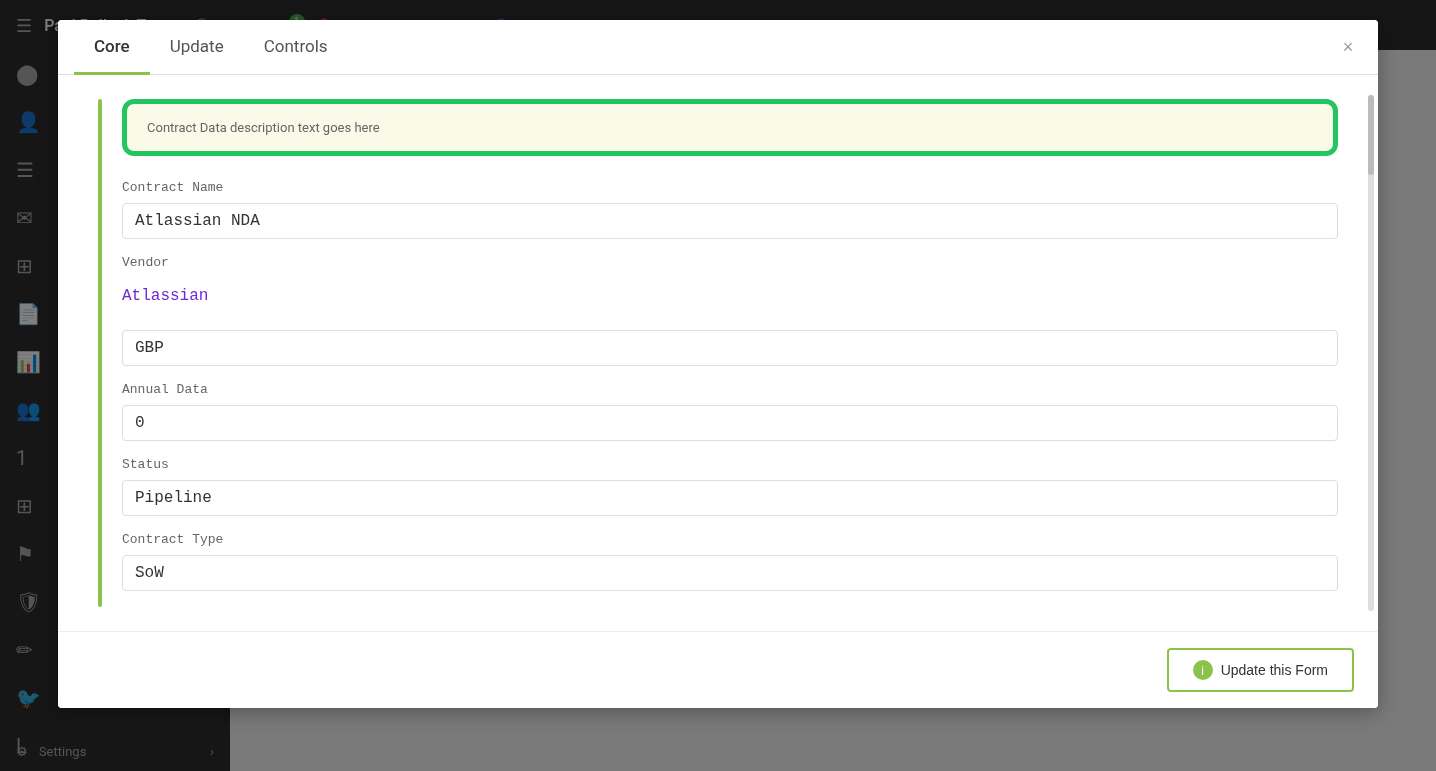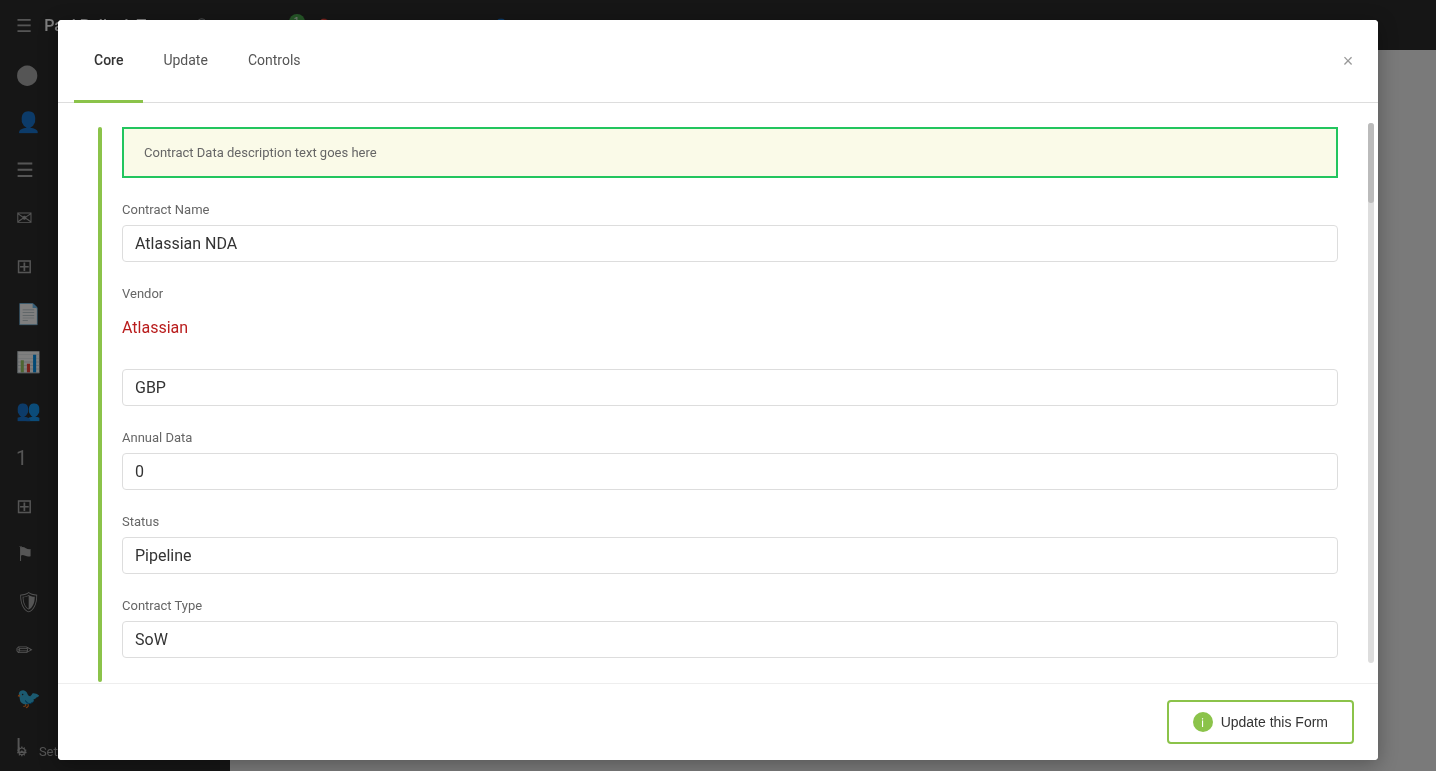--- a/index.html
+++ b/index.html
@@ -100,22 +100,22 @@
     .modal-tabs {
       display: flex;
       align-items: stretch;
       border-bottom: 1px solid #ddd;
       padding: 0 16px;
       position: relative;
       background: #fff;
       border-radius: 4px 4px 0 0;
     }
     .modal-tab {
-      padding: 32px 20px;
-      font-size: 14px;
+      padding: 16px 20px;
+      font-size: 17px;
       cursor: pointer;
       color: #555;
       border-bottom: 3px solid transparent;
       margin-bottom: -1px;
     }
     .modal-tab.active {
       color: #333;
       border-bottom: 3px solid #8bc34a;
       font-weight: 500;
     }
@@ -152,51 +152,52 @@
       background: #f0f0f0;
     }
     .modal-body::-webkit-scrollbar-thumb {
       background: #ccc;
       border-radius: 4px;
     }
 
     
     .description-box {
       background: #fafae8;
-      border: 2px solid #22c55e;
-      border-radius: 0;
+      border: 5px solid #22c55e;
+      border-radius: 12px;
       padding: 16px 20px;
       font-size: 13px;
       color: #666;
       margin-bottom: 24px;
     }
 
     
     .form-field {
-      margin-bottom: 24px;
+      margin-bottom: 16px;
+      font-family: Liberation Mono, monospace;
     }
     .form-label {
       font-size: 13px;
       color: #666;
       margin-bottom: 8px;
       display: block;
     }
     .form-value {
       font-size: 16px;
       color: #333;
       padding: 8px 12px;
       border: 1px solid #ddd;
       border-radius: 4px;
       background: #fff;
       min-height: 36px;
       display: flex;
       align-items: center;
     }
     .form-value.link {
-      color: #b91c1c;
+      color: #6d28d9;
       cursor: pointer;
       border: none;
       padding: 0;
       background: none;
     }
 
     
     .modal-footer {
       border-top: 1px solid #eee;
       padding: 16px 24px;

